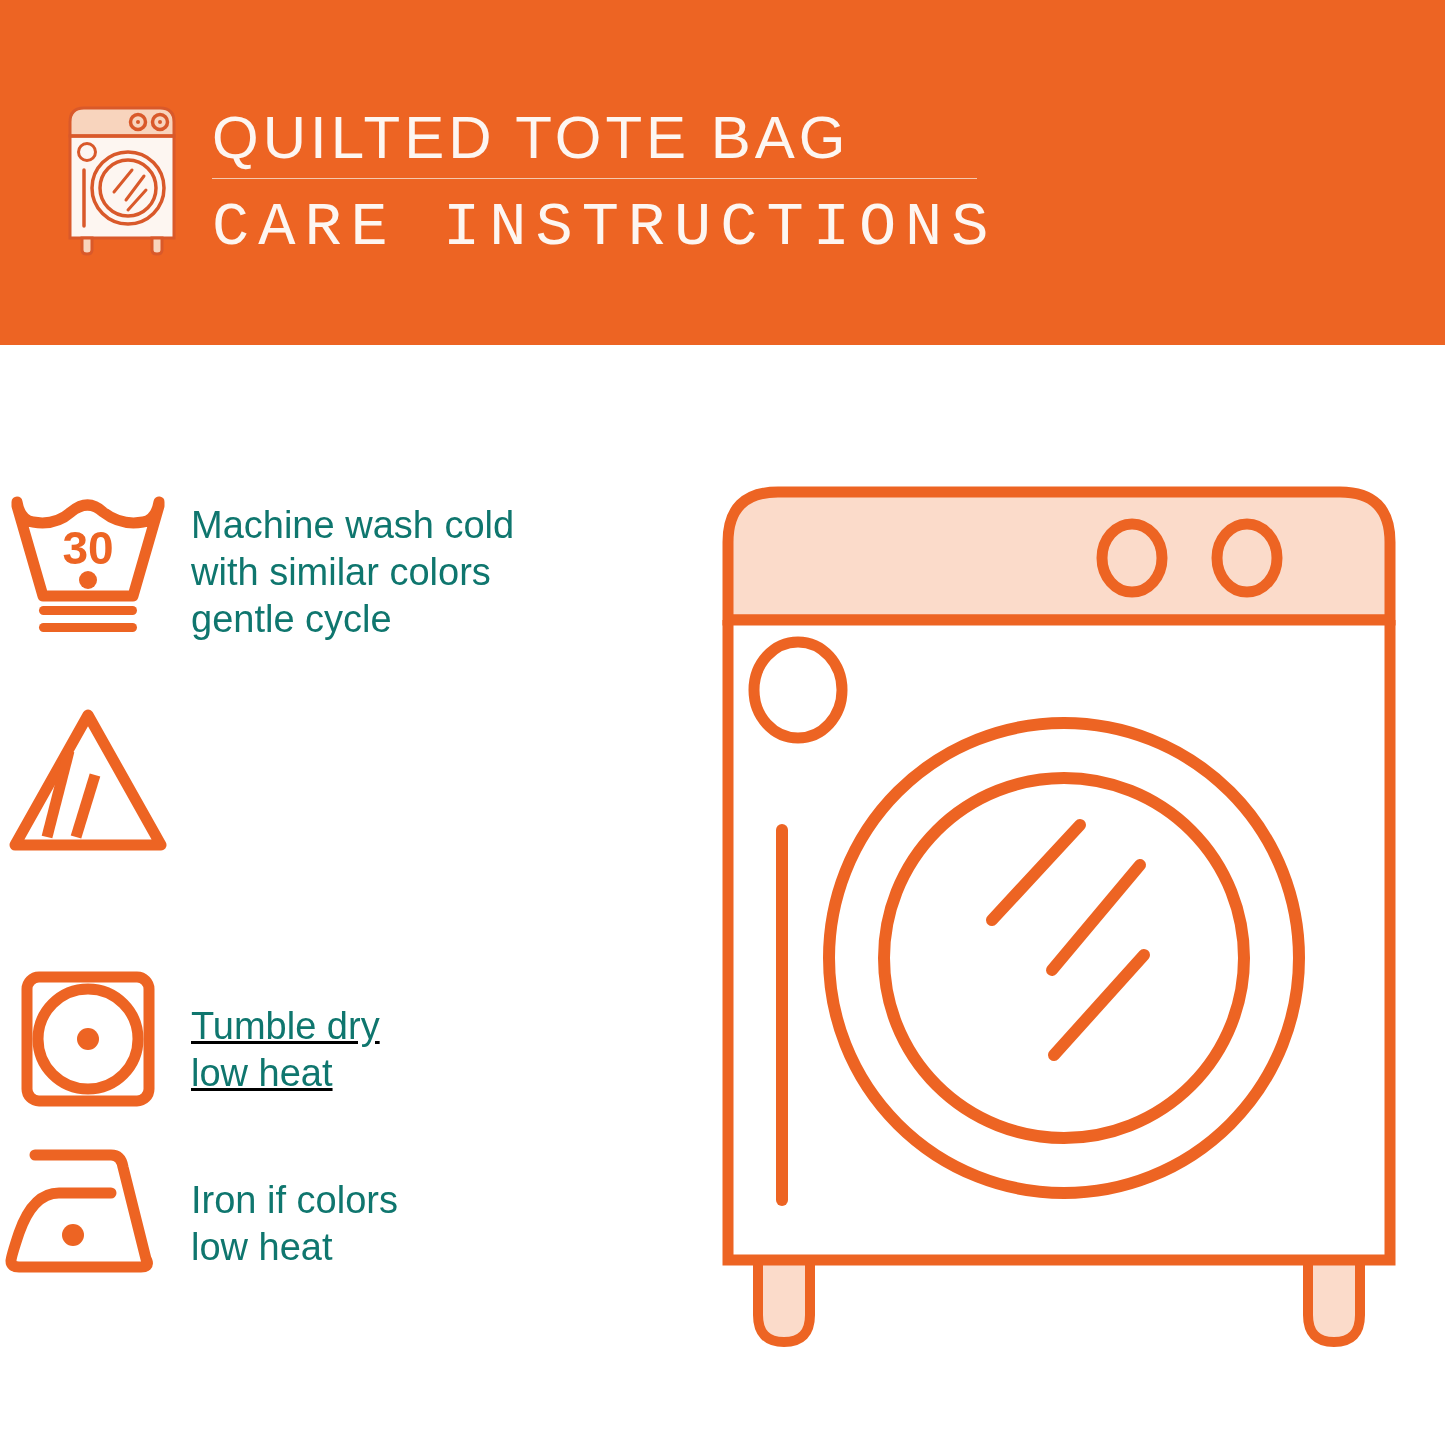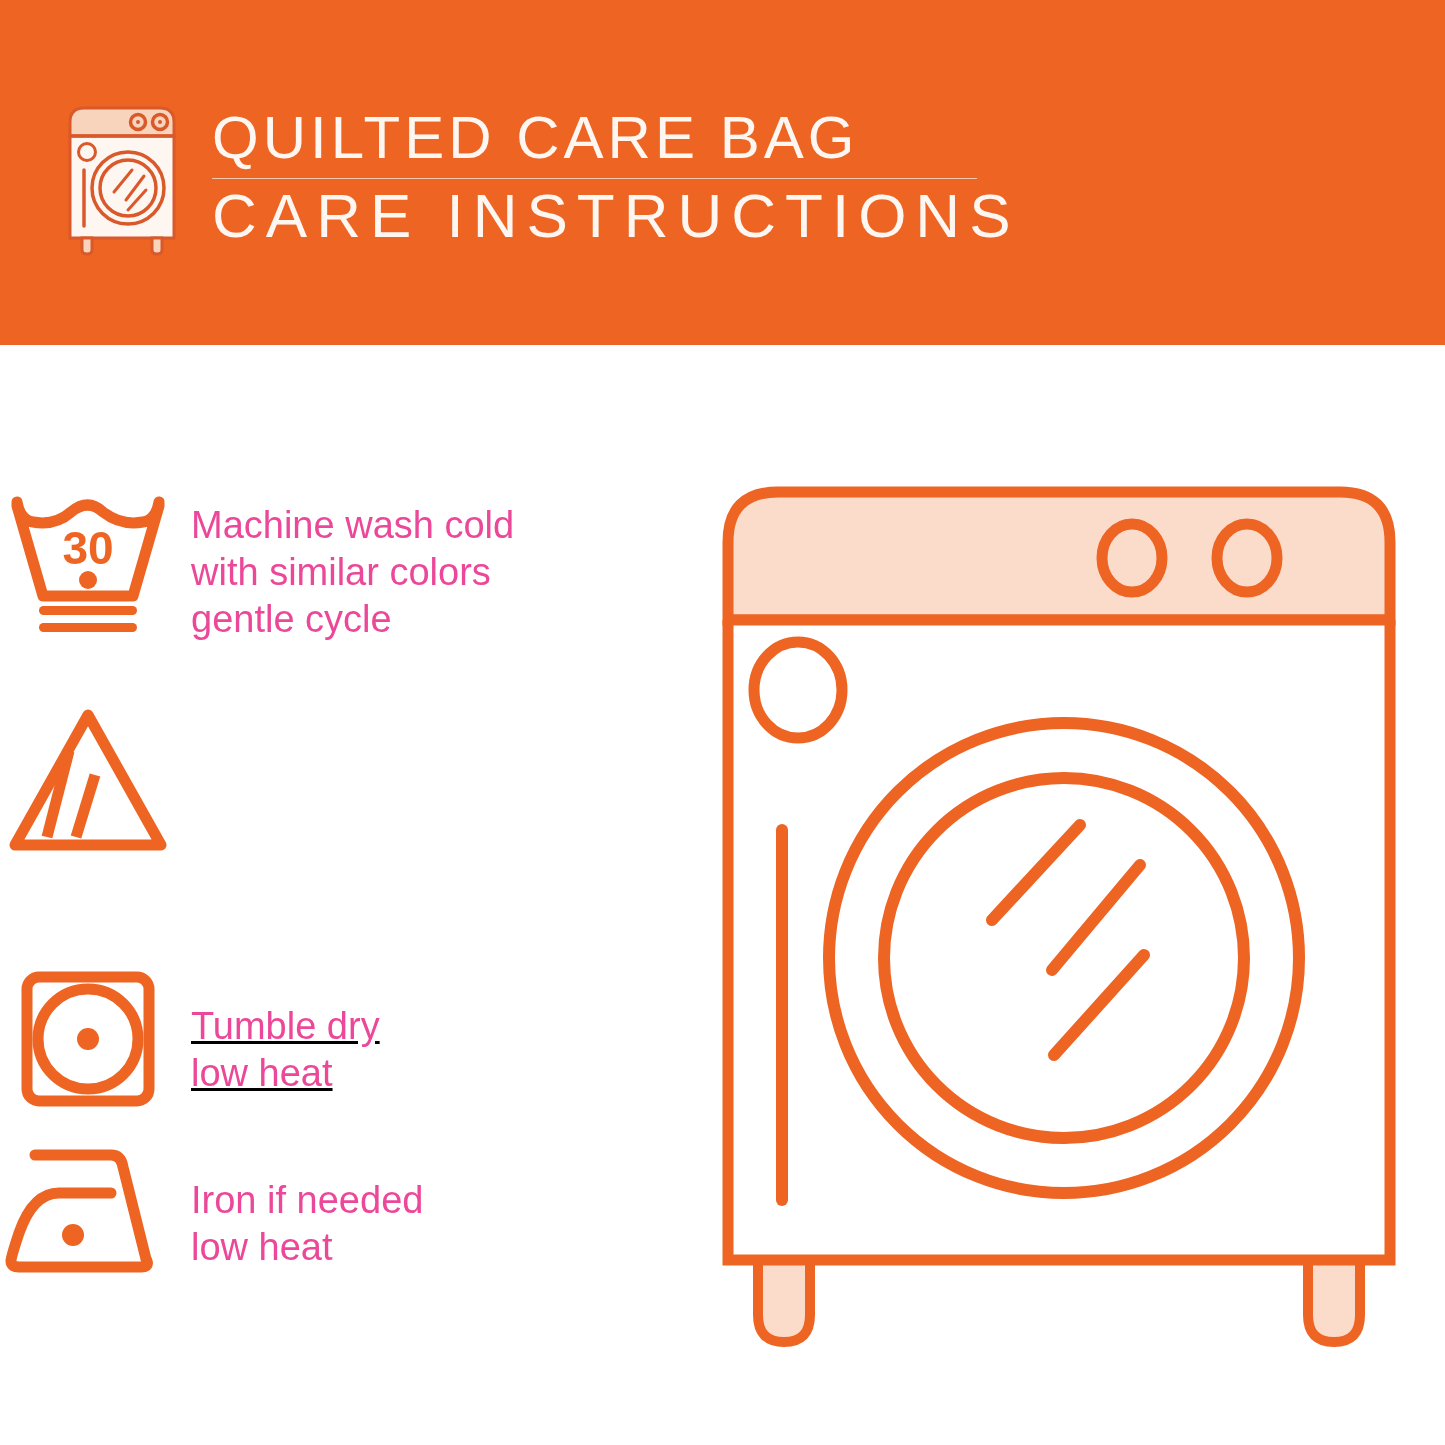--- a/index.html
+++ b/index.html
@@ -50,21 +50,22 @@
     line-height: 72px;
     white-space: nowrap;
   }
   #title-divider {
     margin-top: 4px;
     width: 765px;
     height: 1px;
     background: #F6C9AE;
   }
   #title-sub {
-    font-family: Liberation Sans, sans-serif;
+    margin-top: 12px;
+    font-family: Liberation Mono, monospace;
     font-size: 62px;
     font-weight: 400;
     letter-spacing: 9px;
     color: #FDF6F1;
     line-height: 74px;
     white-space: nowrap;
   }
 
   
   #care-list {
@@ -87,21 +88,21 @@
     display: flex;
     justify-content: center;
     align-items: flex-start;
   }
   .care-label {
     flex: 1 1 auto;
     font-family: "Liberation Sans", sans-serif;
     font-size: 38px;
     font-weight: 500;
     line-height: 47px;
-    color: #ec4899;
+    color: #0f766e;
     white-space: pre-line;
     padding-left: 16px;
   }
 
   #row-wash   { top: 145px; align-items: center; }
   #row-bleach { top: 360px; }
   #row-dry    { top: 618px; text-decoration: underline; }
   #row-iron   { top: 790px; }
 
   #row-wash   .care-label { padding-top: 12px; }
@@ -152,21 +153,21 @@
         <line x1="52" y1="88" x2="70" y2="66" stroke="#D9592A" stroke-width="3" stroke-linecap="round"></line>
         <line x1="64" y1="96" x2="82" y2="72" stroke="#D9592A" stroke-width="3" stroke-linecap="round"></line>
         <line x1="66" y1="106" x2="84" y2="86" stroke="#D9592A" stroke-width="3" stroke-linecap="round"></line>
 
         <path d="M20 134 L20 146 Q20 150 25 150 Q30 150 30 146 L30 134 Z" fill="#F8D4BD" stroke="#D9592A" stroke-width="3"></path>
         <path d="M90 134 L90 146 Q90 150 95 150 Q100 150 100 146 L100 134 Z" fill="#F8D4BD" stroke="#D9592A" stroke-width="3"></path>
       </svg>
     </div>
 
     <div id="header-text">
-      <div id="title-main">QUILTED CARE BAG</div>
+      <div id="title-main">QUILTED TOTE BAG</div>
       <div id="title-divider"></div>
       <div id="title-sub">CARE INSTRUCTIONS</div>
     </div>
   </div>
 
   <div id="care-list">
 
     <div class="care-row" id="row-wash">
       <div class="care-symbol">
         <svg width="170" height="150" viewBox="0 0 170 150" xmlns="http://www.w3.org/2000/svg">
@@ -218,21 +219,21 @@
       <div class="care-symbol">
         <svg width="170" height="150" viewBox="0 0 170 150" xmlns="http://www.w3.org/2000/svg">
 
           <path d="M32 20 L108 20 Q118 20 120 32 L144 128" fill="none" stroke="#ED6423" stroke-width="11" stroke-linecap="round" stroke-linejoin="round"></path>
 
           <path d="M108 58 L56 58 Q30 58 16 98 Q8 122 8 126 Q8 132 16 132 L138 132 Q146 132 144 126" fill="none" stroke="#ED6423" stroke-width="11" stroke-linecap="round" stroke-linejoin="round"></path>
 
           <circle cx="70" cy="100" r="11" fill="#ED6423"></circle>
         </svg>
       </div>
-      <div class="care-label">Iron if needed
+      <div class="care-label">Iron if colors
 low heat</div>
     </div>
 
   </div>
 
   <div id="machine-illustration">
     <svg width="700" height="900" viewBox="0 0 700 900" xmlns="http://www.w3.org/2000/svg">
 
       <g>
         <path d="M46 790 L46 845 Q46 872 72 872 Q98 872 98 845 L98 790 Z" fill="#FBDBCA" stroke="#ED6423" stroke-width="10"></path>

